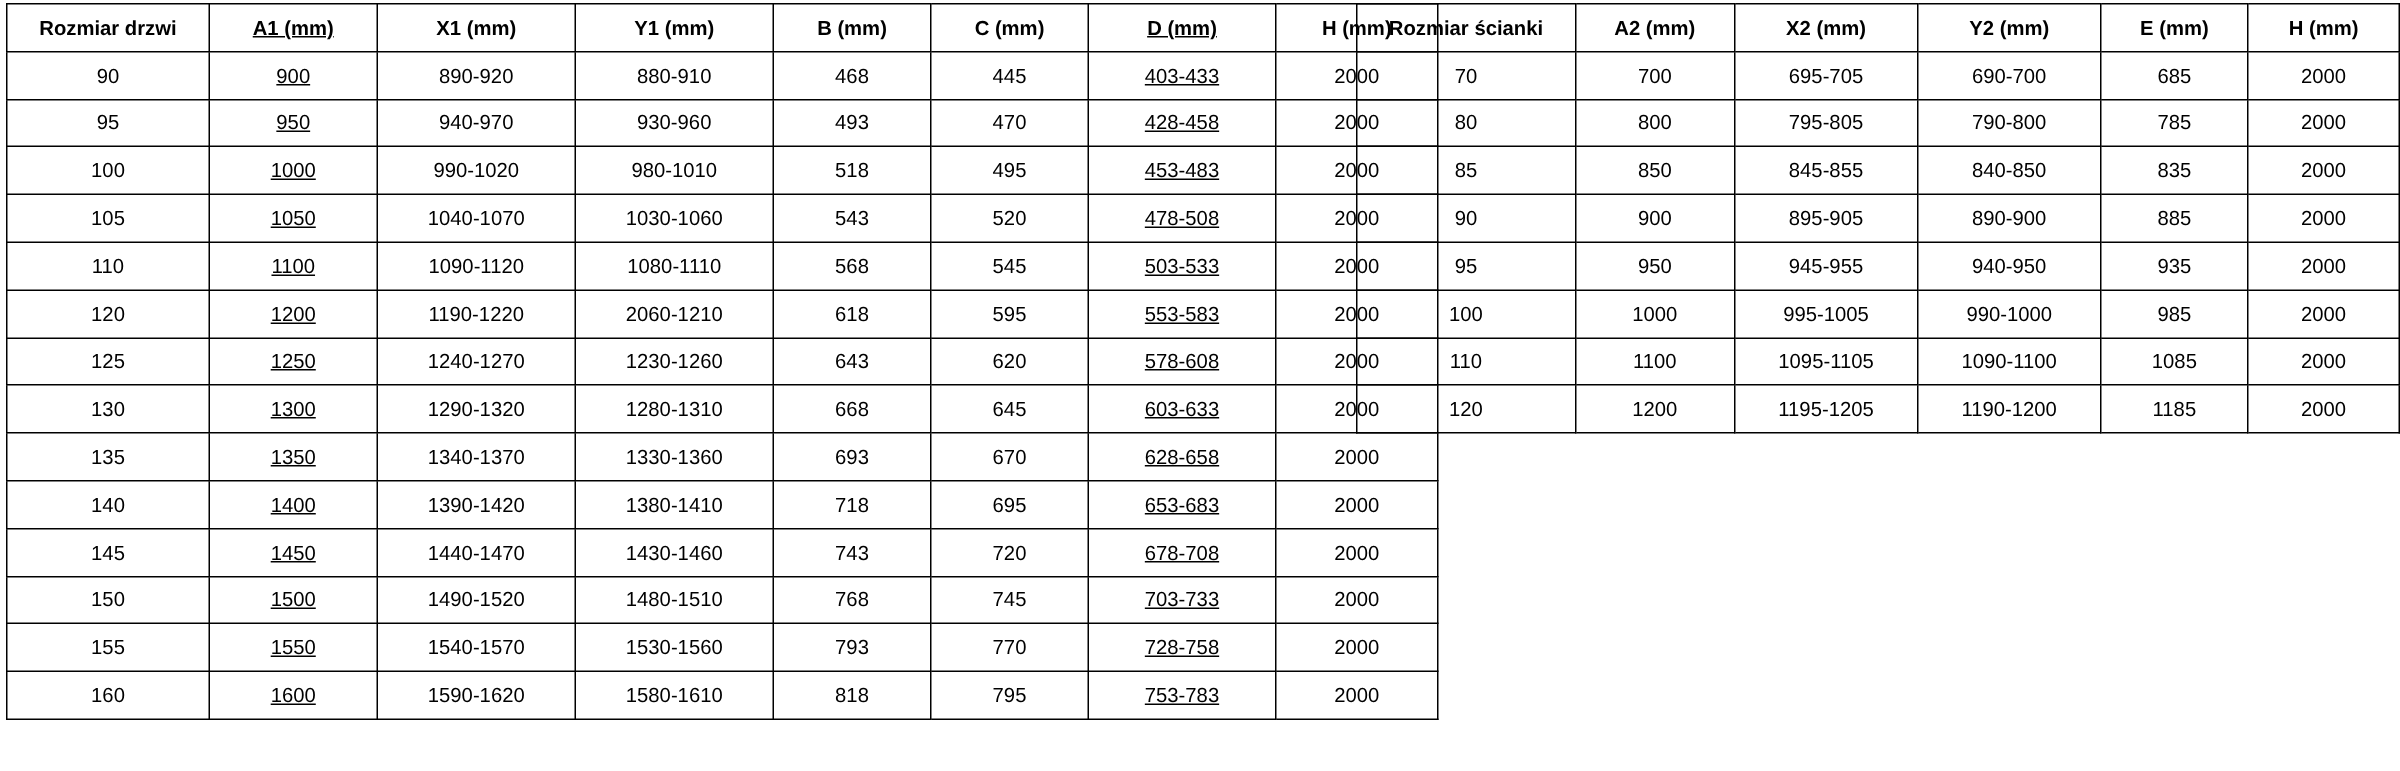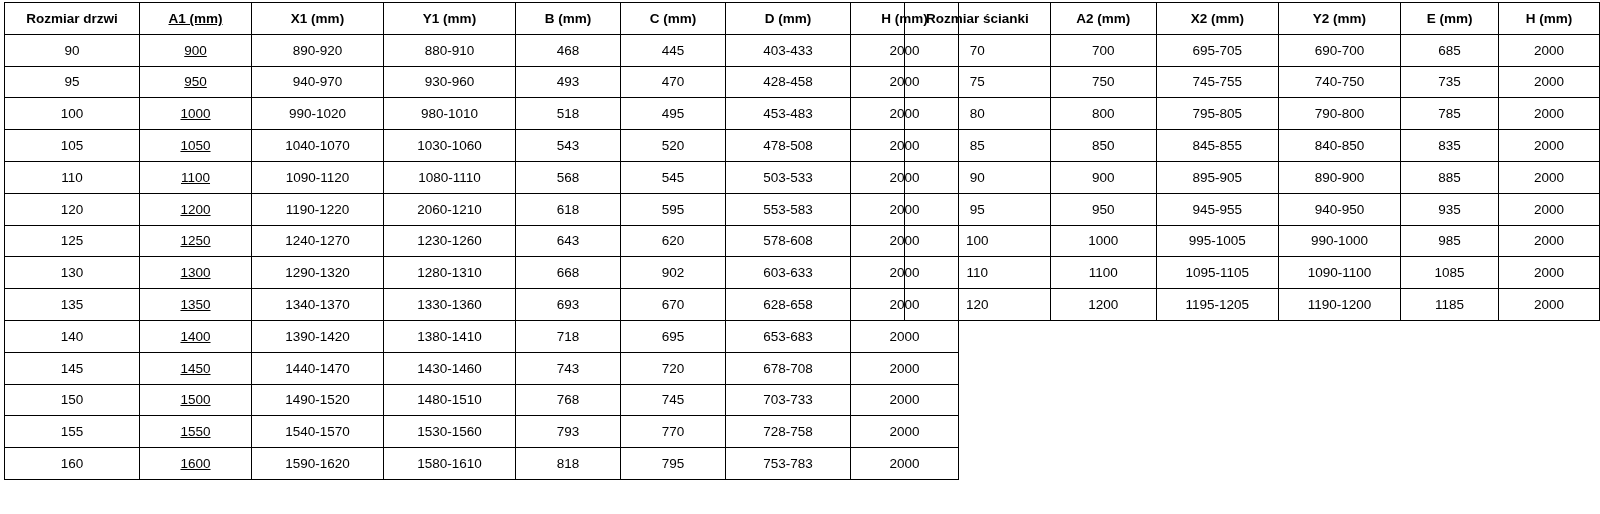--- a/index.html
+++ b/index.html
@@ -42,21 +42,21 @@
     position: absolute;
     left: 4px;
     top: 2px;
   }
   #doors-table th:nth-child(1), #doors-table td:nth-child(1) { width: 126px; }
   #doors-table th:nth-child(2), #doors-table td:nth-child(2) { width: 103px; text-decoration: underline; }
   #doors-table th:nth-child(3), #doors-table td:nth-child(3) { width: 123px; }
   #doors-table th:nth-child(4), #doors-table td:nth-child(4) { width: 123px; }
   #doors-table th:nth-child(5), #doors-table td:nth-child(5) { width: 96px; }
   #doors-table th:nth-child(6), #doors-table td:nth-child(6) { width: 96px; }
-  #doors-table th:nth-child(7), #doors-table td:nth-child(7) { width: 116px; }
+  #doors-table th:nth-child(7), #doors-table td:nth-child(7) { width: 116px; text-decoration: underline; }
   #doors-table th:nth-child(8), #doors-table td:nth-child(8) { width: 99px; }
   
   #wall-table {
     position: absolute;
     left: 904px;
     top: 2px;
   }
   #wall-table th:nth-child(1), #wall-table td:nth-child(1) { width: 142px; }
   #wall-table th:nth-child(2), #wall-table td:nth-child(2) { width: 104px; }
   #wall-table th:nth-child(3), #wall-table td:nth-child(3) { width: 121px; }
@@ -152,21 +152,21 @@
         <td>620</td>
         <td>578-608</td>
         <td>2000</td>
       </tr>
       <tr>
         <td>130</td>
         <td>1300</td>
         <td>1290-1320</td>
         <td>1280-1310</td>
         <td>668</td>
-        <td>902</td>
+        <td>645</td>
         <td>603-633</td>
         <td>2000</td>
       </tr>
       <tr>
         <td>135</td>
         <td>1350</td>
         <td>1340-1370</td>
         <td>1330-1360</td>
         <td>693</td>
         <td>670</td>
@@ -240,28 +240,20 @@
     <tbody>
       <tr>
         <td>70</td>
         <td>700</td>
         <td>695-705</td>
         <td>690-700</td>
         <td>685</td>
         <td>2000</td>
       </tr>
       <tr>
-        <td>75</td>
-        <td>750</td>
-        <td>745-755</td>
-        <td>740-750</td>
-        <td>735</td>
-        <td>2000</td>
-      </tr>
-      <tr>
         <td>80</td>
         <td>800</td>
         <td>795-805</td>
         <td>790-800</td>
         <td>785</td>
         <td>2000</td>
       </tr>
       <tr>
         <td>85</td>
         <td>850</td>

